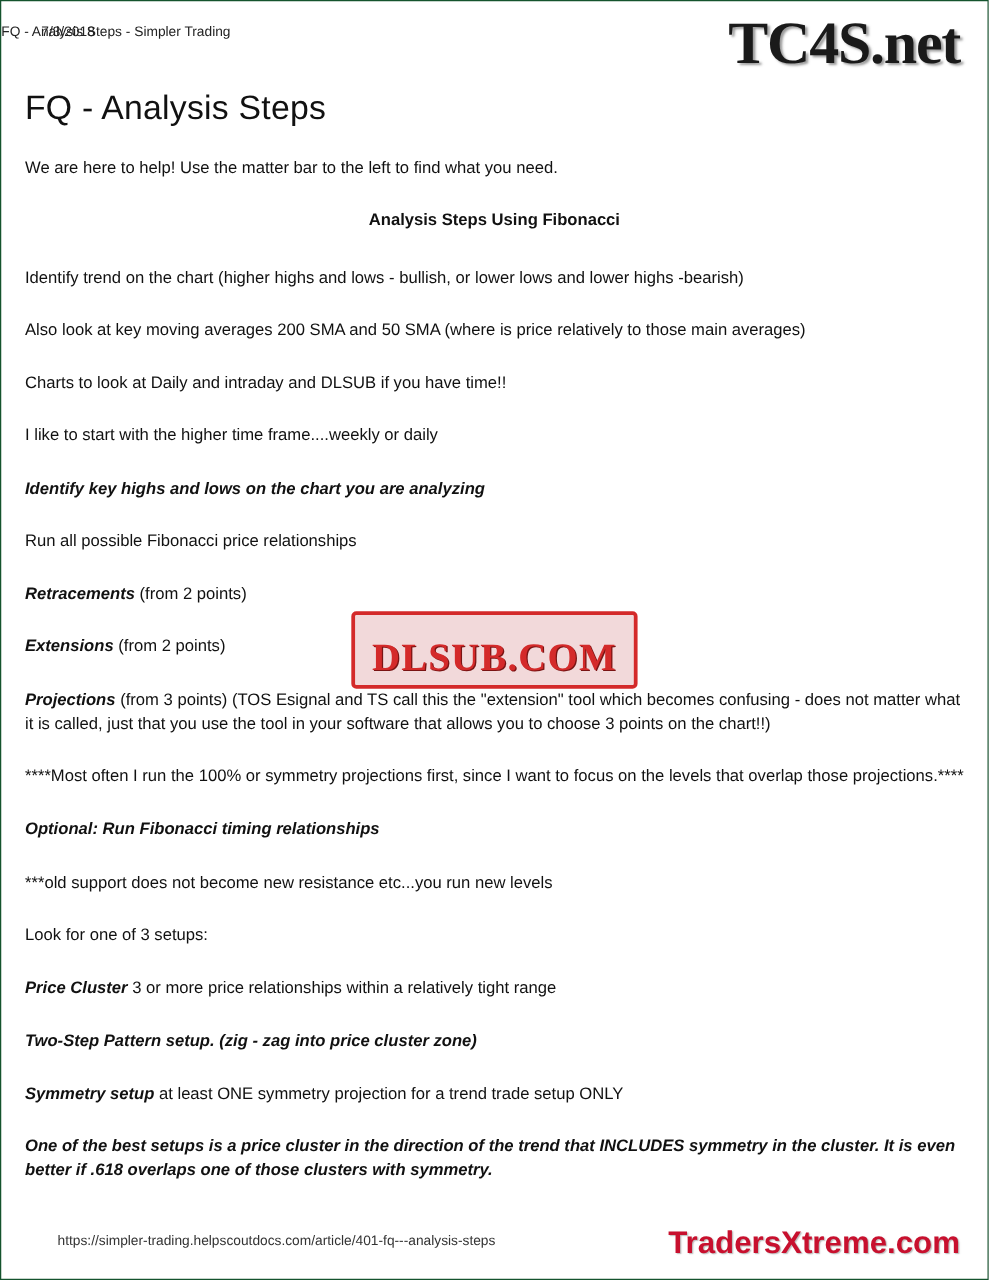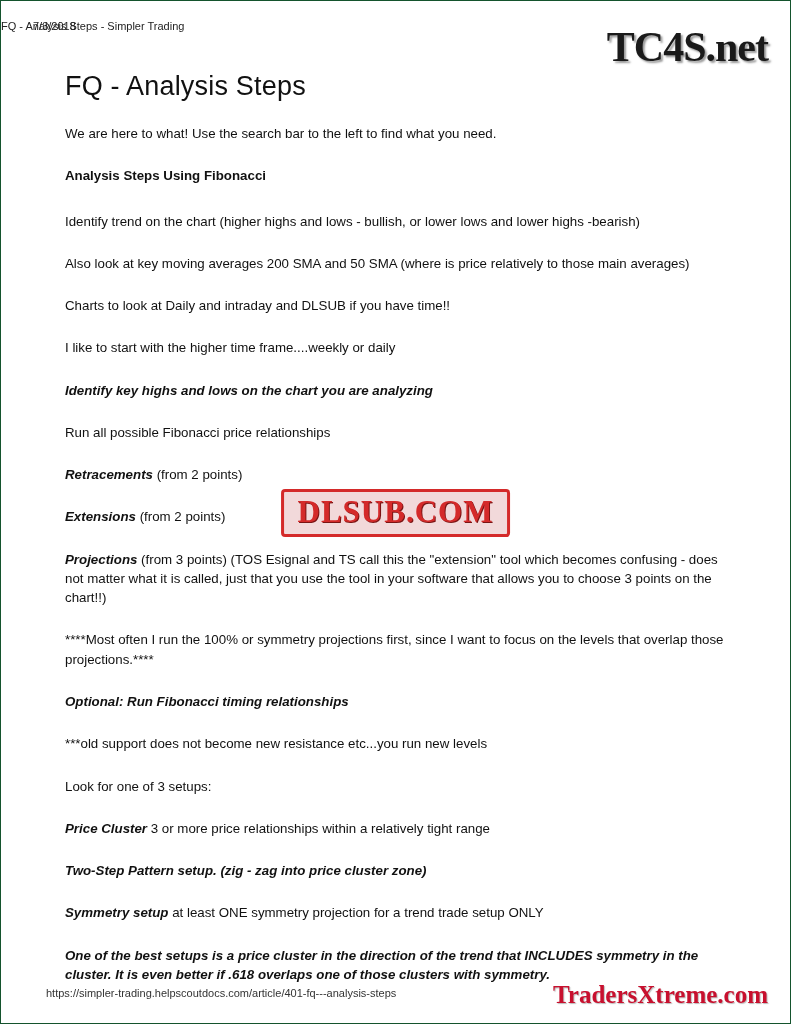--- a/index.html
+++ b/index.html
@@ -35,47 +35,47 @@
     left: 0;
     right: 0;
     top: 19px;
     text-align: left;
     font-size: 11px;
     color: #222;
   }
   .watermark-tc4s {
     position: absolute;
     right: 22px;
-    top: 22px;
+    top: 6px;
     font-family: "Liberation Serif", serif;
     font-weight: bold;
-    font-size: 42px;
+    font-size: 48px;
     letter-spacing: -1px;
     color: #1a1a1a;
     text-shadow: 2px 2px 2px rgba(120,120,120,0.75);
   }
   .content {
     position: relative;
-    padding: 0 64px;
+    padding: 0 19px;
   }
   h1.doc-title {
     font-size: 27px;
     font-weight: normal;
     color: #111;
     margin: 14px 0 22px 0;
     letter-spacing: 0.2px;
   }
   p.line {
     font-size: 13.3px;
     line-height: 1.45;
     color: #111;
     margin: 0 0 23px 0;
   }
   p.centered {
-    text-align: left;
+    text-align: center;
     font-weight: bold;
     margin-bottom: 26px;
   }
   .bold {
     font-weight: bold;
     font-style: italic;
   }
   .footer {
     position: absolute;
     left: 0;
@@ -88,60 +88,60 @@
     left: 33px;
     bottom: 14px;
     font-size: 11px;
     color: #333;
     padding-left: 12px;
   }
   .watermark-tx {
     position: absolute;
     right: 22px;
     bottom: 4px;
-    font-family: Liberation Serif, serif;
+    font-family: Liberation Sans, sans-serif;
     font-weight: bold;
     font-style: normal;
     font-size: 25px;
     color: #c8102e;
     text-shadow: 1px 1px 1px rgba(140,140,140,0.6);
   }
   .watermark-dlsub {
     position: absolute;
     left: 50%;
     top: 488px;
     transform: translateX(-50%);
     font-family: "Liberation Serif", serif;
     font-weight: bold;
     font-size: 31px;
     letter-spacing: 1px;
     color: #d42a2a;
     background: #f2d9da;
     border: 3px solid #d42a2a;
     border-radius: 4px;
-    padding: 2px 14px 4px 14px;
+    padding: 16px 14px 4px 14px;
     text-shadow: 1px 1px 0 #7a1414;
     white-space: nowrap;
     z-index: 5;
   }
 </style>
 </head>
 <body>
 
 <div class="page">
 
   <div class="header">
     <div class="header-date">7/3/2018</div>
     <div class="header-title">FQ - Analysis Steps - Simpler Trading</div>
     <div class="watermark-tc4s">TC4S.net</div>
   </div>
 
   <div class="content">
     <h1 class="doc-title">FQ - Analysis Steps</h1>
-    <p class="line">We are here to what! Use the search bar to the left to find what you need.</p>
+    <p class="line">We are here to help! Use the matter bar to the left to find what you need.</p>
     <p class="line centered">Analysis Steps Using Fibonacci</p>
     <div id="paragraph-list">
         <p class="line"><span>Identify trend on the chart</span><span>   (higher highs and lows - bullish, or lower lows and lower highs -bearish)</span></p>
         <p class="line"><span>Also look at key moving averages   200 SMA and 50 SMA  (where is price relatively to those main averages)</span></p>
         <p class="line"><span>Charts to look at  Daily and intraday and DLSUB if you have time!!</span></p>
         <p class="line"><span>I like to start with the higher time frame....weekly or daily</span></p>
         <p class="line"><span class="bold">Identify key highs and lows on the chart you are analyzing</span></p>
         <p class="line"><span>Run all possible Fibonacci price relationships</span></p>
         <p class="line"><span class="bold">Retracements</span><span> (from 2 points)</span></p>
         <p class="line"><span class="bold">Extensions</span><span>  (from 2 points)</span></p>

